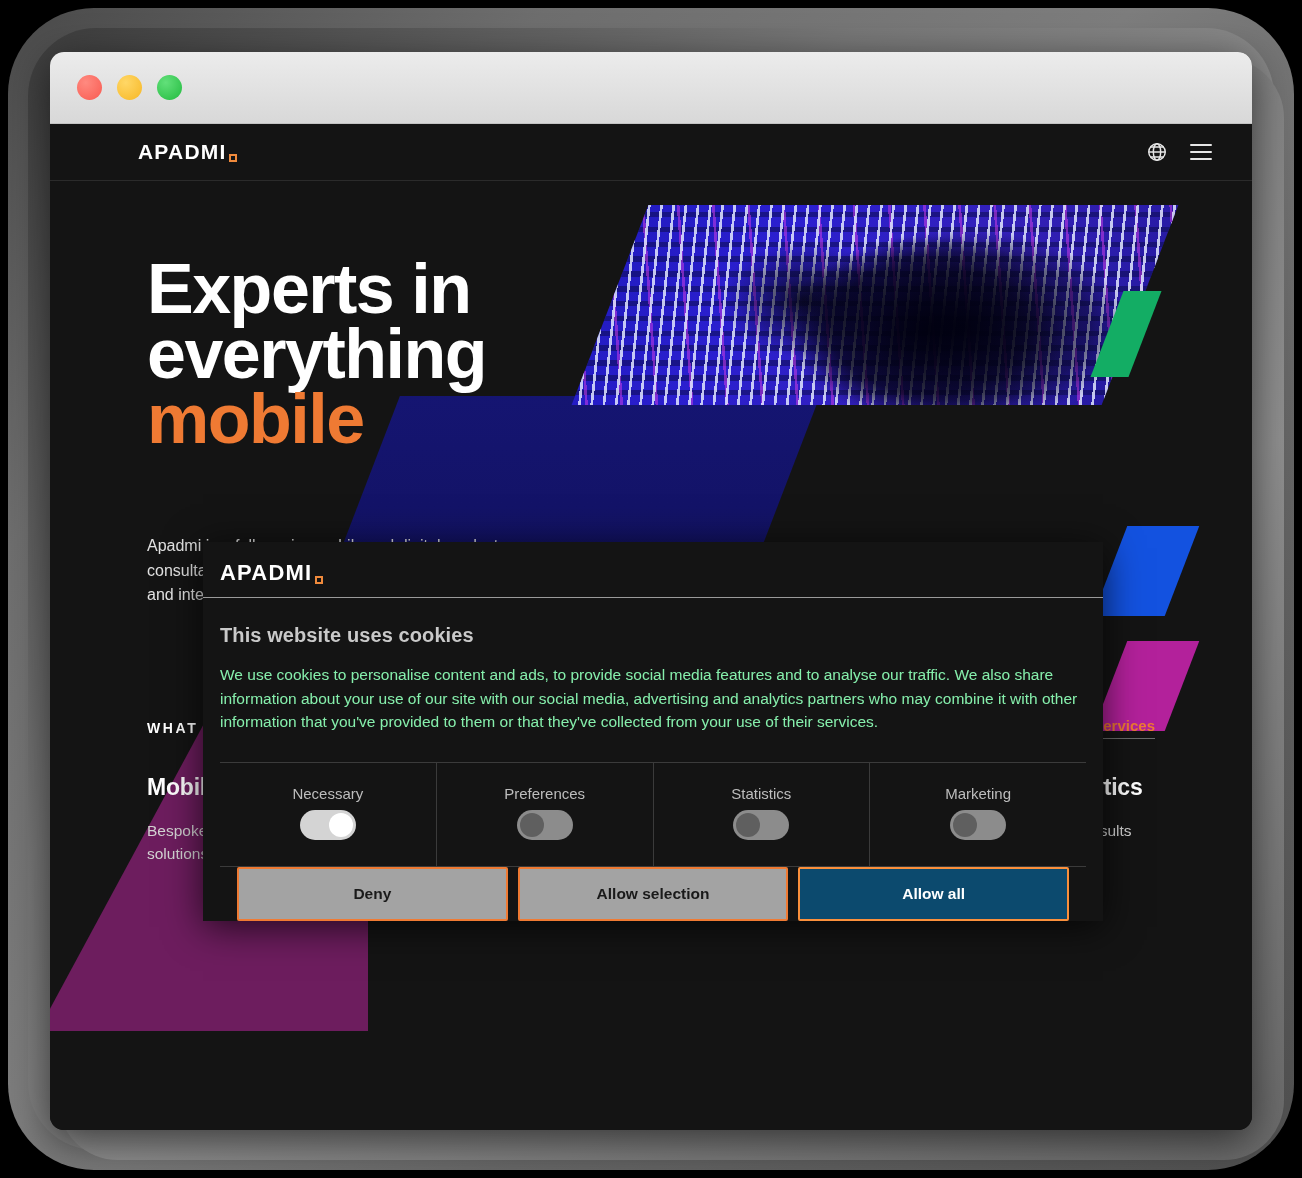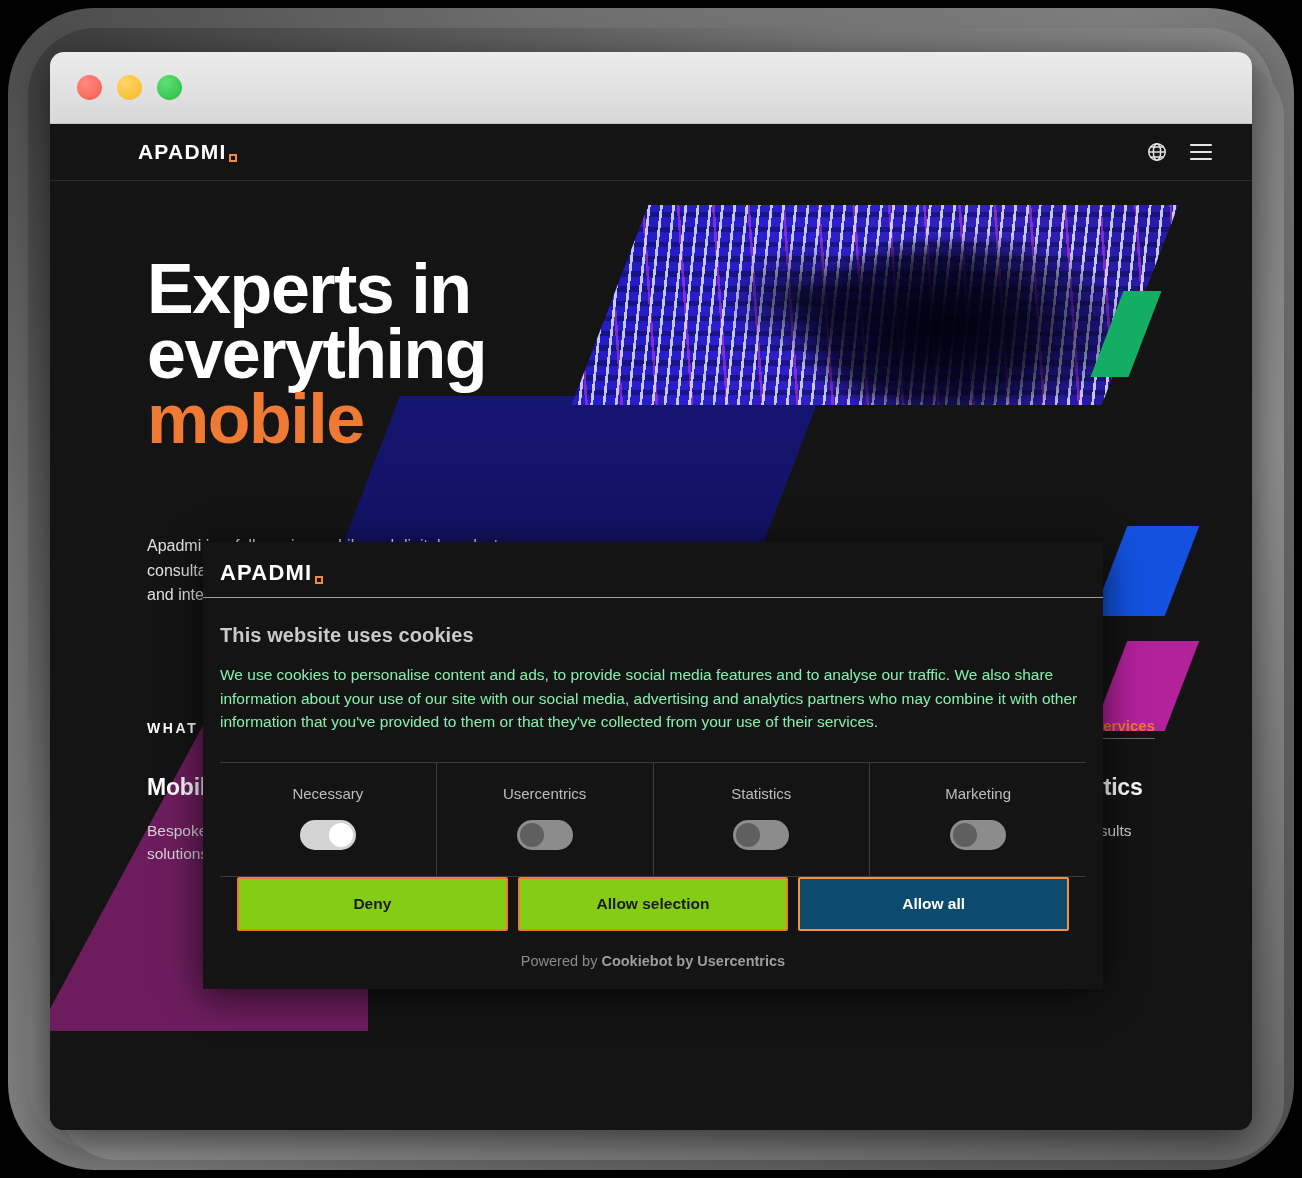--- a/index.html
+++ b/index.html
@@ -208,21 +208,21 @@
   }
   .cookie-desc {
     margin-top: 16px; color:#86efac; font-size: 15.5px; line-height: 1.53;
   }
   .cats {
     display:flex; margin-top: 28px;
     border-top:1px solid #3b3b3b; border-bottom:1px solid #3b3b3b;
   }
   .cat {
     flex:1; padding: 22px 0 26px;
-    display:flex; flex-direction:column; align-items:center; gap: 18px;
+    display:flex; flex-direction:column; align-items:center; gap: 8px;
     border-right:1px solid #3b3b3b;
   }
   .cat:last-child { border-right:none; }
   .cat-label { color:#bdbdbd; font-size: 15px; }
   .switch {
     width: 56px; height: 30px; border-radius: 15px;
     background:#8c8c8c; position:relative; cursor:pointer;
   }
   .switch .knob {
     position:absolute; top:3px; left:3px;
@@ -236,21 +236,21 @@
     padding: 24px 17px 20px 17px; gap: 18px;
   }
   .details-link { color:#ef7a33; font-size: 15.5px; font-weight: 700; cursor:pointer; }
   .chev { color:#9b9b9b; font-size: 19px; line-height:1; }
 
   .btn-row { display:flex; gap: 10px; padding: 0 17px 0 17px; }
   .btn {
     flex:1; height: 54px; border-radius: 2px;
     display:flex; align-items:center; justify-content:center;
     font-size: 15.5px; font-weight: 700; cursor:pointer;
-    border: 2px solid #ef7a33; background:#84cc16; color:#1a1a1a;
+    border: 2px solid #ef7a33; background:#a3a3a3; color:#1a1a1a;
   }
   .btn.primary { background:#0c4a6e; border-color:#fb903c; color:#fff; }
 
   .powered {
     text-align:center; padding: 22px 0 20px; color:#8b8b8b; font-size: 14.5px;
   }
   .powered b { color:#9d9d9d; }
 </style>
 </head>
 <body>
@@ -356,21 +356,21 @@
           <div class="cookie-desc">We use cookies to personalise content and ads, to provide social media features and to analyse our traffic. We also share information about your use of our site with our social media, advertising and analytics partners who may combine it with other information that you've provided to them or that they've collected from your use of their services.</div>
 
           <div class="cats">
             <div class="cat">
               <span class="cat-label">Necessary</span>
               <span class="switch on">
                   <span class="knob"></span>
                 </span>
             </div>
             <div class="cat">
-              <span class="cat-label">Usercentrics</span>
+              <span class="cat-label">Preferences</span>
               <span class="switch">
                   <span class="knob"></span>
                 </span>
             </div>
             <div class="cat">
               <span class="cat-label">Statistics</span>
               <span class="switch">
                   <span class="knob"></span>
                 </span>
             </div>
@@ -382,22 +382,19 @@
             </div>
           </div>
 
 
           <div class="btn-row">
             <div class="btn">Deny</div>
             <div class="btn">Allow selection</div>
             <div class="btn primary">Allow all</div>
           </div>
 
-          <div class="powered">
-            <span>Powered by </span><b>Cookiebot by Usercentrics</b>
-          </div>
         </div>
 
       </div>
 
     </div>
   </div>
 </div>
 
 </body></html>

